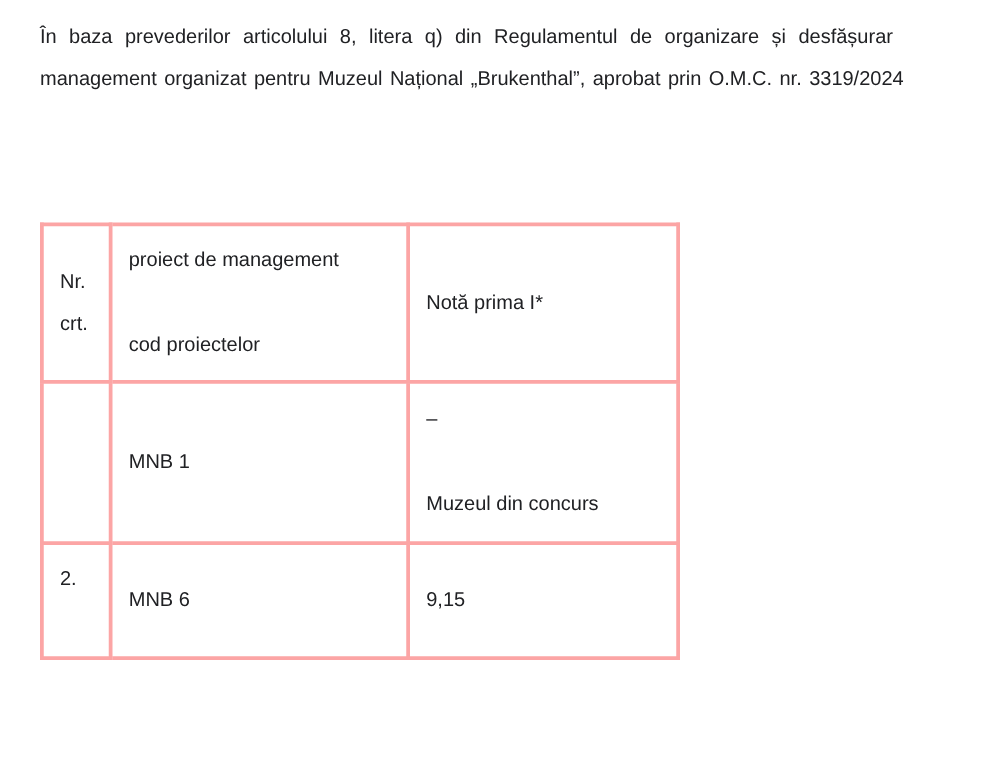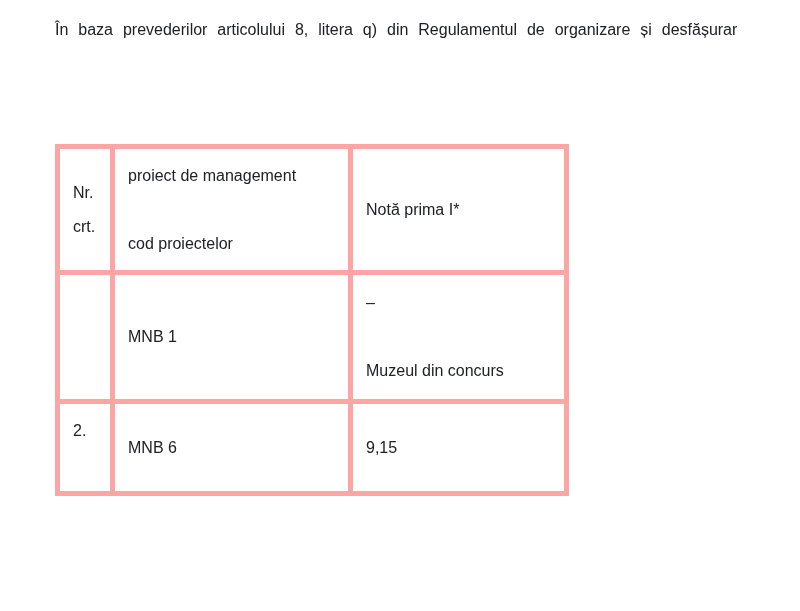--- a/index.html
+++ b/index.html
@@ -11,59 +11,60 @@
     width: 800px;
     height: 611px;
     overflow: hidden;
     font-family: "Liberation Sans", sans-serif;
     font-size: 16px;
     color: #202124;
   }
   * { box-sizing: border-box; }
 
   .page {
-    padding: 13px 0 0 55px;
+    padding: 13px 0 0 32px;
     width: 800px;
     height: 611px;
   }
 
   
   .para .pline {
     white-space: nowrap;
     line-height: 34px;
   }
   .pline.just-wide  { word-spacing: 5.5px; }
   .pline.just-mid   { word-spacing: 1.5px; }
   .pline.just-last  { word-spacing: 1.2px; }
 
   
   table.results {
     border-collapse: collapse;
     margin-top: 97px;
     table-layout: fixed;
   }
   table.results td {
-    border: 5px solid #fca5a5;
+    border: 3px solid #fca5a5;
     vertical-align: middle;
     padding: 0 4px 0 13px;
     line-height: 34px;
   }
   .ln { line-height: 34px; white-space: nowrap; }
 
   tr.hdr   { height: 126px; }
   tr.row-1 { height: 129px; }
   tr.row-2 { height: 92px; }
 </style>
 </head>
 <body>
 
 <div class="page">
 
   <div class="para">
     <div class="pline just-wide">În baza prevederilor articolului 8, litera q) din Regulamentul de organizare și desfășurar</div>
+    <div class="pline just-mid">management organizat pentru Muzeul Național „Brukenthal”, aprobat prin O.M.C. nr. 3319/2024</div>
   </div>
 
   <table class="results">
     <colgroup>
       <col style="width:55px">
       <col style="width:238px">
       <col style="width:216px">
     </colgroup>
     <tbody>
       <tr class="hdr">

